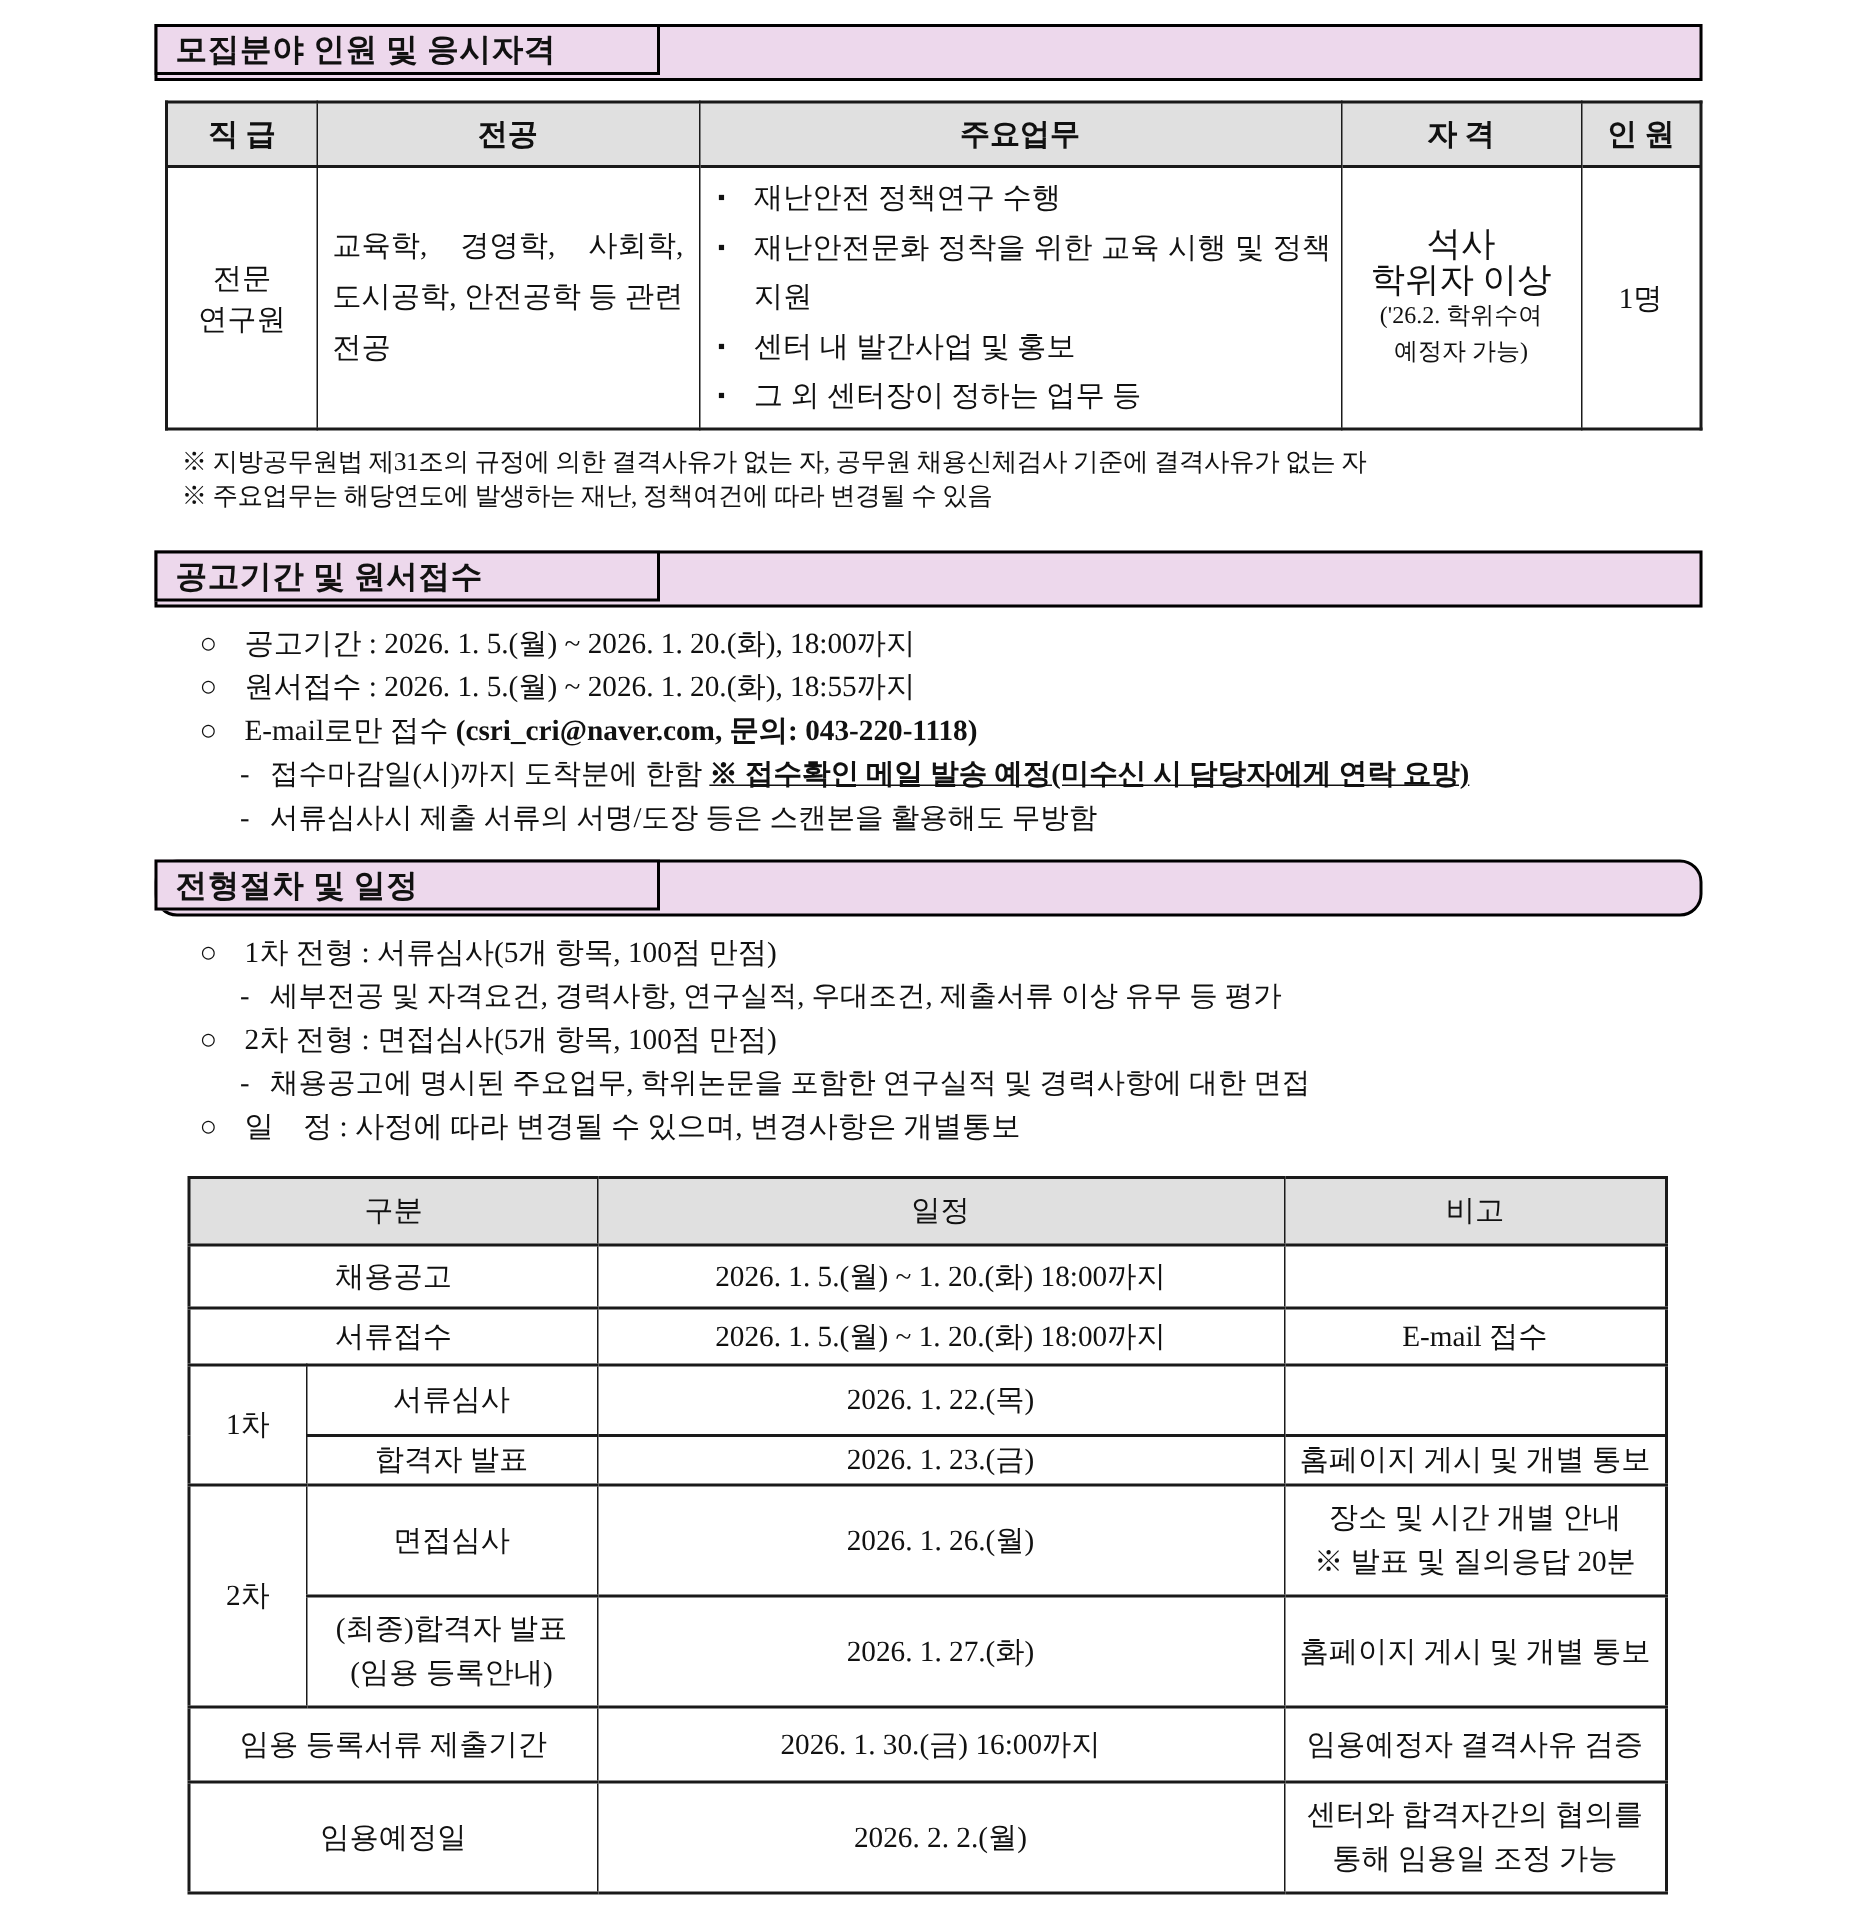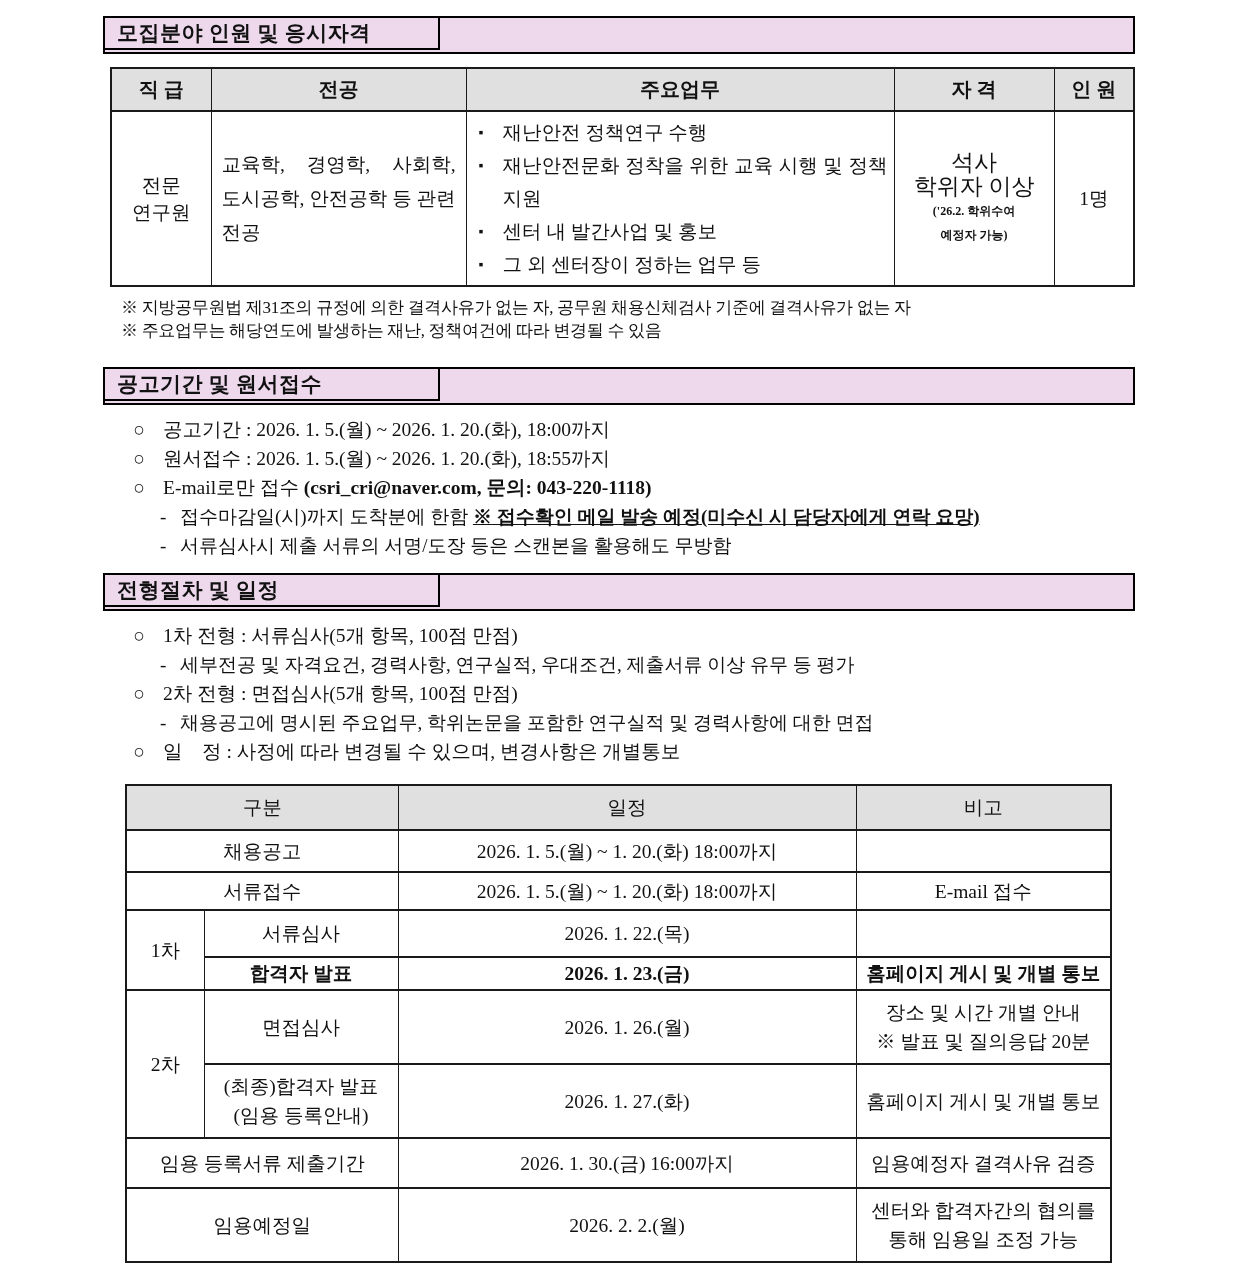--- a/index.html
+++ b/index.html
@@ -29,39 +29,39 @@
   .t1 .hd td{background:#E0E0E0;text-align:center;font-weight:700;font-size:20px;height:43px;border-bottom:2px solid #1a1a1a;}
   .t1 .body td{height:165px;font-size:19.5px;}
   .cell-center{text-align:center;}
   .pre{white-space:pre-line;}
   .major{padding:0 10px;text-align:justify;line-height:34px;word-break:keep-all;}
   .duties{padding:4px 6px 4px 12px;}
   .duty{display:flex;line-height:33px;font-size:19.5px;}
   .duty .m{flex:none;width:24px;font-size:14px;}
   .duty .t{text-align:justify;word-break:keep-all;flex:1;}
   .qual-main{font-size:23px;line-height:24px;}
-  .qual-sub{font-size:12px;line-height:24px;font-weight:bold;}
+  .qual-sub{font-size:16px;line-height:24px;}
 
   
   .notes{margin-top:9px;margin-left:18px;}
   .note{font-size:17px;line-height:23px;letter-spacing:-0.3px;word-break:keep-all;}
 
   
   .bullets{margin-top:10px;}
   .line{display:flex;font-size:19.5px;line-height:29px;}
   .line .mk{flex:none;width:30px;text-align:left;}
   .line.lv0{margin-left:30px;}
   .line.lv1{margin-left:57px;font-size:19px;}
   .line.lv1 .mk{width:20px;}
   .line .txt{white-space:pre-wrap;word-break:keep-all;}
   .b{font-weight:700;}
   .bu{font-weight:700;text-decoration:underline;}
 
   .mt25{margin-top:25px;}
-  .mt13{margin-top:13px;}
+  .mt13{margin-top:13px;border-radius:15px;}
 
   
   .t2{margin-left:22px;margin-top:18px;width:985px;border:2.5px solid #1a1a1a;}
   .t2 td{border-left:1.6px solid #1a1a1a;border-right:1.6px solid #1a1a1a;
         border-top:2px solid #1a1a1a;border-bottom:2px solid #1a1a1a;
         vertical-align:middle;text-align:center;font-size:19.5px;box-sizing:border-box;line-height:29px;}
   .t2 .hd td{background:#E0E0E0;height:45px;}
 </style>
 </head>
 <body>
@@ -208,21 +208,21 @@
       <td colspan="2">서류접수</td>
       <td>2026. 1. 5.(월) ~ 1. 20.(화) 18:00까지</td>
       <td>E-mail 접수</td>
     </tr>
     <tr style="height:47px;">
       <td rowspan="2">1차</td>
       <td>서류심사</td>
       <td>2026. 1. 22.(목)</td>
       <td></td>
     </tr>
-    <tr style="height:20px;font-weight:bold;">
+    <tr style="height:20px;">
       <td>합격자 발표</td>
       <td>2026. 1. 23.(금)</td>
       <td>홈페이지 게시 및 개별 통보</td>
     </tr>
     <tr style="height:74px;">
       <td rowspan="2">2차</td>
       <td>면접심사</td>
       <td>2026. 1. 26.(월)</td>
       <td class="pre">장소 및 시간 개별 안내
 ※ 발표 및 질의응답 20분</td>

